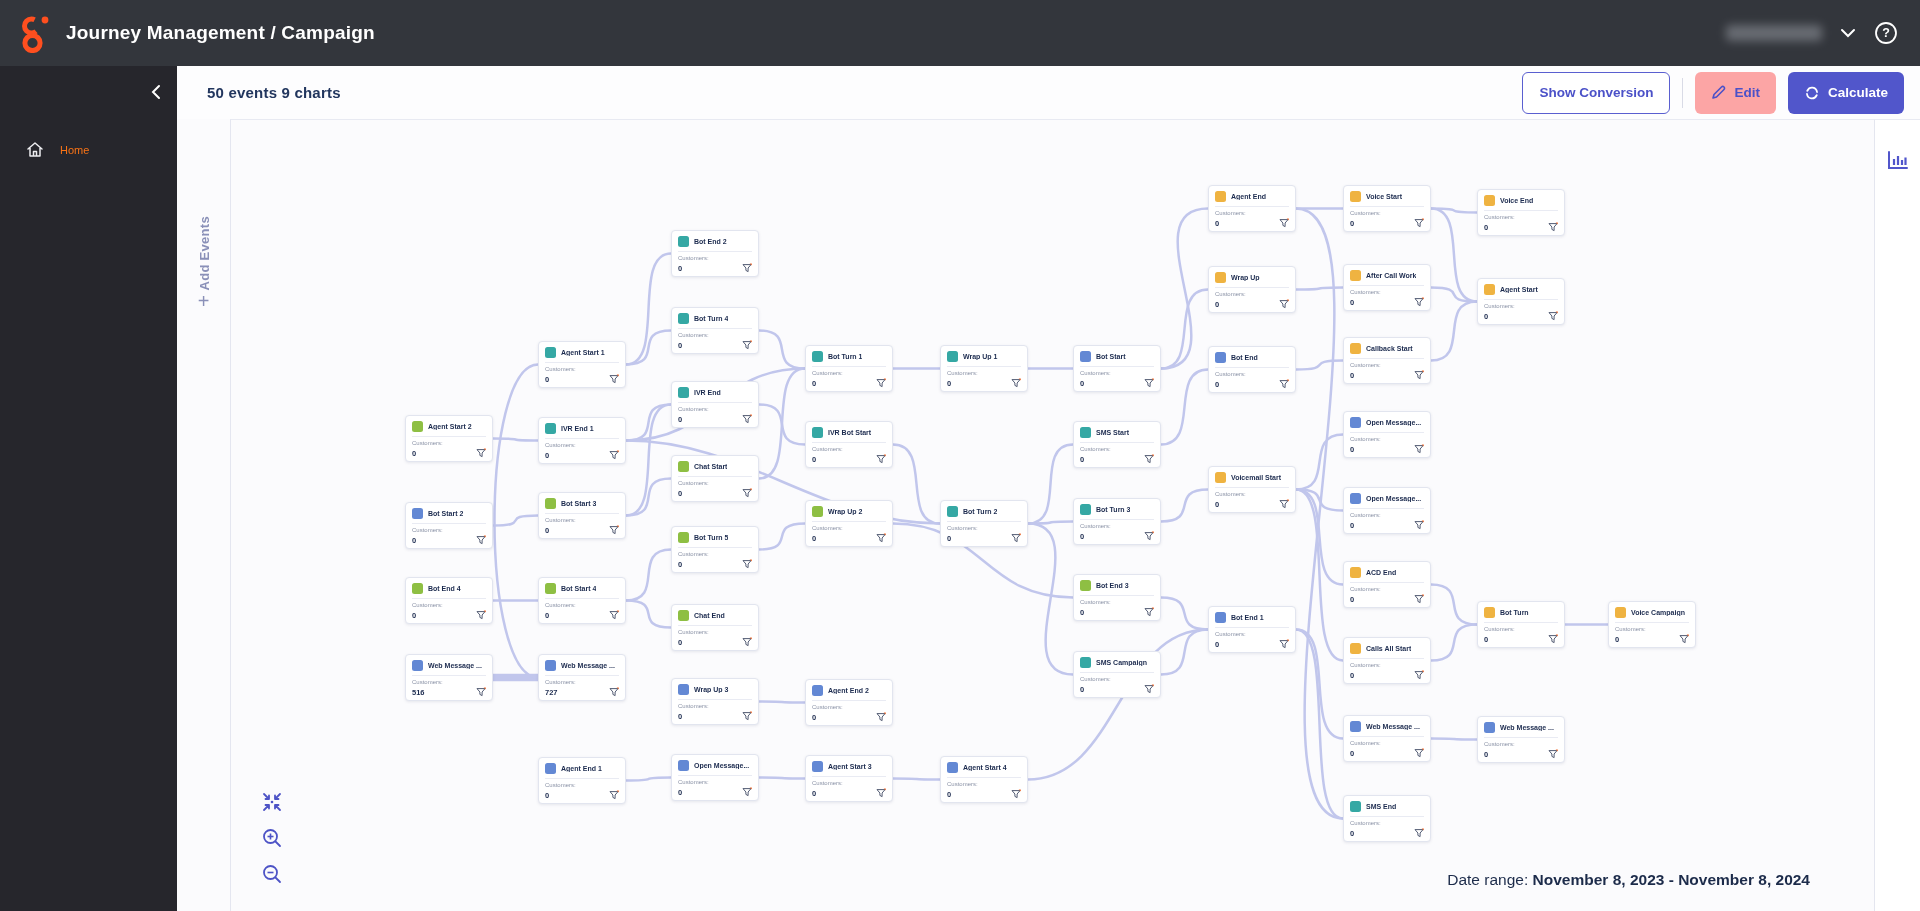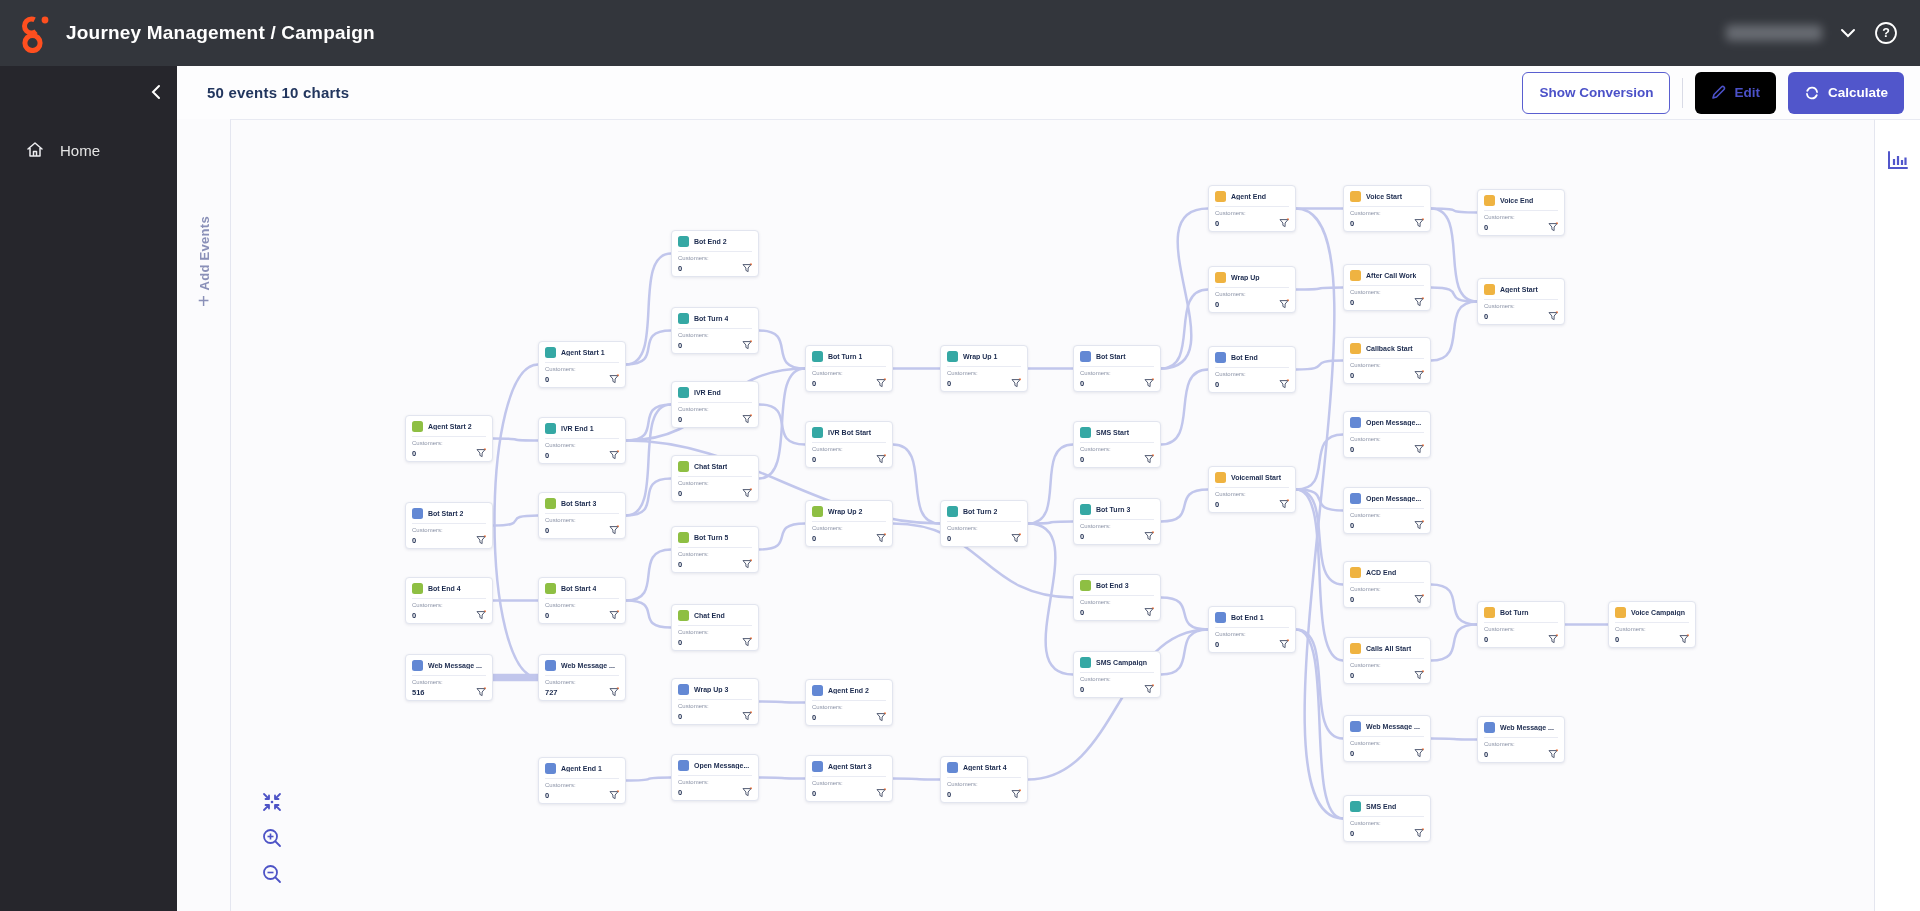--- a/index.html
+++ b/index.html
@@ -9,35 +9,35 @@
   .app-bar { position:absolute; left:0; top:0; width:1920px; height:66px; background:#33363c; display:flex; align-items:center; z-index:30; }
   .logo { margin-left:18px; width:34px; height:40px; }
   .app-title { color:#fff; font-size:19px; font-weight:600; margin-left:14px; letter-spacing:.2px; }
   .app-bar-right { position:absolute; right:22px; display:flex; align-items:center; gap:18px; }
   .user-blur { width:96px; height:16px; border-radius:4px; background:#7a7e85; filter:blur(5px); opacity:.75; }
   .icon-btn { background:none; border:none; cursor:pointer; display:flex; align-items:center; }
 
   
   .sidebar { position:absolute; left:0; top:66px; width:177px; height:845px; background:#26262c; z-index:25; }
   .collapse { position:absolute; top:18px; right:16px; }
-  .nav-item { display:flex; align-items:center; gap:16px; height:52px; padding-left:26px; color:#e5e5e5; font-size:15px; cursor:pointer; }
+  .nav-item { display:flex; align-items:center; gap:16px; height:52px; padding-left:26px; color:#f97316; font-size:11px; cursor:pointer; }
   .nav-item.selected { background:#3c3c44; }
 
   
   .rail { position:absolute; left:177px; top:66px; width:53px; height:845px; background:#fbfbfd; z-index:20; }
   .rail-label { position:absolute; top:150px; left:50%; transform:translateX(-50%) ; writing-mode:vertical-rl; text-orientation:mixed; transform:translateX(-50%) rotate(180deg); color:#8a90b8; font-size:13px; font-weight:600; letter-spacing:.3px; }
   .rail-plus { position:absolute; top:224px; left:50%; transform:translateX(-50%); color:#8a90b8; font-size:20px; font-weight:400; background:none; border:none; cursor:pointer; }
 
   
   .toolbar { position:absolute; left:177px; top:66px; width:1743px; height:53px; background:#fdfdfe; display:flex; align-items:center; z-index:22; }
   .summary { margin-left:30px; color:#22365e; font-size:15px; font-weight:700; letter-spacing:.2px; }
   .toolbar-actions { position:absolute; right:16px; display:flex; align-items:center; gap:12px; }
   .btn { height:42px; border-radius:6px; font-size:13.5px; font-weight:700; display:flex; align-items:center; gap:8px; padding:0 16px; cursor:pointer; font-family:"Liberation Sans",sans-serif; }
   .btn-outline { background:#fff; border:1px solid #5a5fd0; color:#4b51c8; }
-  .btn-soft { background:#000000; border:none; color:#4b51c8; }
+  .btn-soft { background:#fca5a5; border:none; color:#4b51c8; }
   .btn-primary { background:#5156cb; border:none; color:#fff; }
   .v-divider { width:1px; height:30px; background:#d9dbe6; }
 
   
   .main { position:absolute; left:230px; top:119px; width:1644px; height:792px; background:#fbfbfd; border-top:1px solid #e8eaf2; border-left:1px solid #e4e6f0; overflow:hidden; z-index:10; }
   #edges { position:absolute; left:0; top:0; pointer-events:none; }
   .node { position:absolute; width:88px; height:47px; background:#fff; border:1px solid #e2e5ef; border-radius:4px; box-shadow:0 1px 3px rgba(40,50,90,.10); cursor:pointer; }
   .node-head { display:flex; align-items:center; gap:5px; padding:5px 0 0 6px; height:16px; }
   .node-ico { width:11px; height:11px; border-radius:2.5px; flex:none; }
   .node-title { font-size:7px; font-weight:700; color:#1b2a4e; white-space:nowrap; overflow:hidden; }
@@ -96,21 +96,21 @@
     <span>Home</span>
   </div>
 </div>
 
 <div class="rail">
   <div class="rail-label">Add Events</div>
   <button class="rail-plus">+</button>
 </div>
 
 <div class="toolbar">
-  <div class="summary">50 events 10 charts</div>
+  <div class="summary">50 events 9 charts</div>
   <div class="toolbar-actions">
     <button class="btn btn-outline">
       <span>Show Conversion</span>
     </button>
     <div class="v-divider"></div>
     <button class="btn btn-soft">
       <svg width="15" height="15" viewBox="0 0 15 15">
           <path d="M2 13 L3 9.5 L10.5 2 A1.6 1.6 0 0 1 13 4.5 L5.5 12 Z" fill="none" stroke="#4b51c8" stroke-width="1.6" stroke-linejoin="round"></path>
         </svg>
       <span>Edit</span>
@@ -958,20 +958,24 @@
     <button>
       <svg width="22" height="22" viewBox="0 0 22 22">
         <circle cx="9.5" cy="9.5" r="6.5" fill="none" stroke="#4d53c6" stroke-width="1.8"></circle>
         <line x1="14.5" y1="14.5" x2="19" y2="19" stroke="#4d53c6" stroke-width="1.8" stroke-linecap="round"></line>
         <line x1="6.5" y1="9.5" x2="12.5" y2="9.5" stroke="#4d53c6" stroke-width="1.6"></line>
       </svg>
     </button>
   </div>
 
   <div class="canvas-footer">
+    <div>
+      <span>Date range:</span>
+      <b>November 8, 2023 - November 8, 2024</b>
+    </div>
   </div>
 </div>
 
 <div class="right-rail">
   <button class="icon-btn">
     <svg width="24" height="22" viewBox="0 0 24 22">
       <path d="M3 2 V18 H21" fill="none" stroke="#5156cb" stroke-width="2" stroke-linecap="round"></path>
       <line x1="8" y1="15" x2="8" y2="9" stroke="#5156cb" stroke-width="2.2"></line>
       <line x1="12" y1="15" x2="12" y2="6" stroke="#5156cb" stroke-width="2.2"></line>
       <line x1="16" y1="15" x2="16" y2="10" stroke="#5156cb" stroke-width="2.2"></line>

